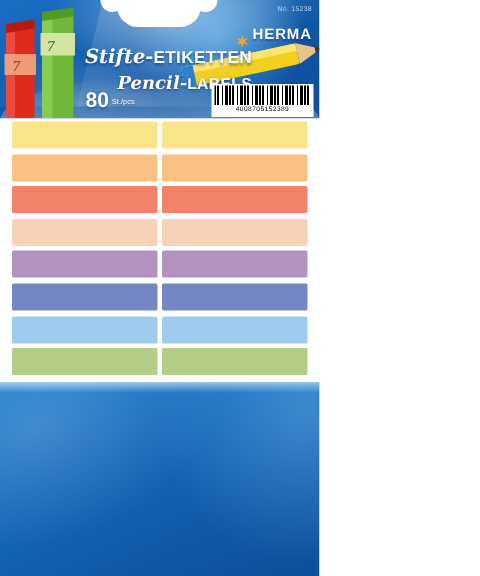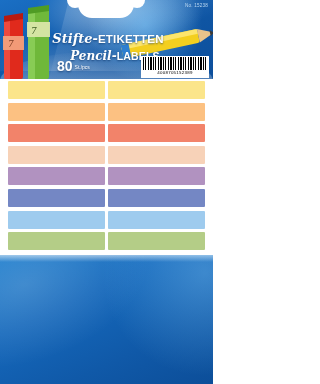--- a/index.html
+++ b/index.html
@@ -40,21 +40,21 @@
   .logo-word{color:#ffffff;font-size:10px;font-weight:bold;letter-spacing:.6px;
     text-shadow:0 1px 1px rgba(0,0,0,.3);}
 
   
   .pencil-r{position:absolute;right:-4px;top:32px;width:96px;height:20px;transform:rotate(-12deg);}
 
   
   .pencils-l{position:absolute;left:0;top:0;width:60px;height:79px;}
 
   
-  .title-wrap{position:absolute;left:48px;top:30px;width:120px;text-align:center;}
+  .title-wrap{position:absolute;left:48px;top:30px;width:120px;text-align:right;}
   .t-line{white-space:nowrap;line-height:1.0;}
   .t-script{font-family:"DejaVu Serif",serif;font-style:italic;font-weight:bold;
     font-size:13px;color:#ffffff;text-shadow:0 1px 2px rgba(0,40,90,.6);}
   .t-caps{font-size:11.5px;font-weight:bold;color:#ffffff;letter-spacing:.2px;
     text-shadow:0 1px 2px rgba(0,40,90,.6);}
   .t-line2{margin-top:1px;padding-left:14px;}
   .t-script2{font-size:12px;}
   .t-caps2{font-size:10.5px;}
 
   .count{position:absolute;left:57px;top:58px;color:#ffffff;font-weight:bold;font-size:14px;
@@ -117,20 +117,28 @@
       <rect x="0" y="3" width="78" height="5" fill="#fde97a" opacity="0.85"></rect>
       <polygon points="78,3 94,10 78,17" fill="#e8c38a"></polygon>
       <polygon points="90,7 94,10 90,13" fill="#3a3a3a"></polygon>
       <rect x="0" y="3" width="8" height="14" fill="#2e7fd0"></rect>
     </svg>
 
     <div class="artnum">No. 15238</div>
 
     <div class="hang-tab"></div>
 
+    <div class="logo">
+      <span class="logo-star">
+        <svg width="9" height="9" viewBox="0 0 20 20">
+          <path d="M10 0 L12 7 L19 5 L14 10 L19 15 L12 13 L10 20 L8 13 L1 15 L6 10 L1 5 L8 7 Z" fill="#f5a623"></path>
+        </svg>
+      </span>
+      <span class="logo-word">HERMA</span>
+    </div>
 
     <div class="title-wrap">
       <div class="t-line">
         <span class="t-script">Stifte-</span><span class="t-caps">ETIKETTEN</span>
       </div>
       <div class="t-line t-line2">
         <span class="t-script t-script2">Pencil-</span><span class="t-caps t-caps2">LABELS</span>
       </div>
     </div>
 

